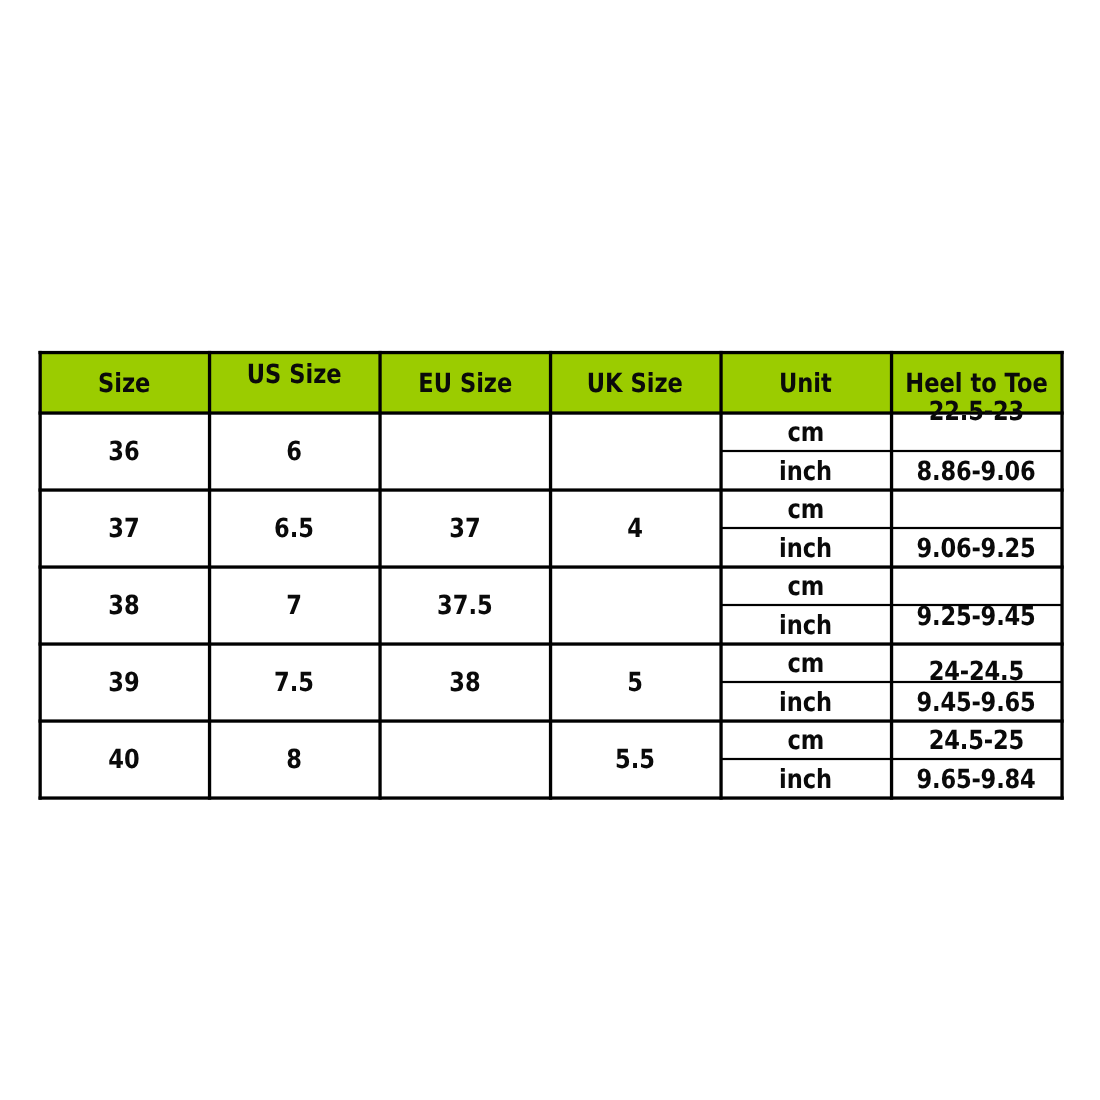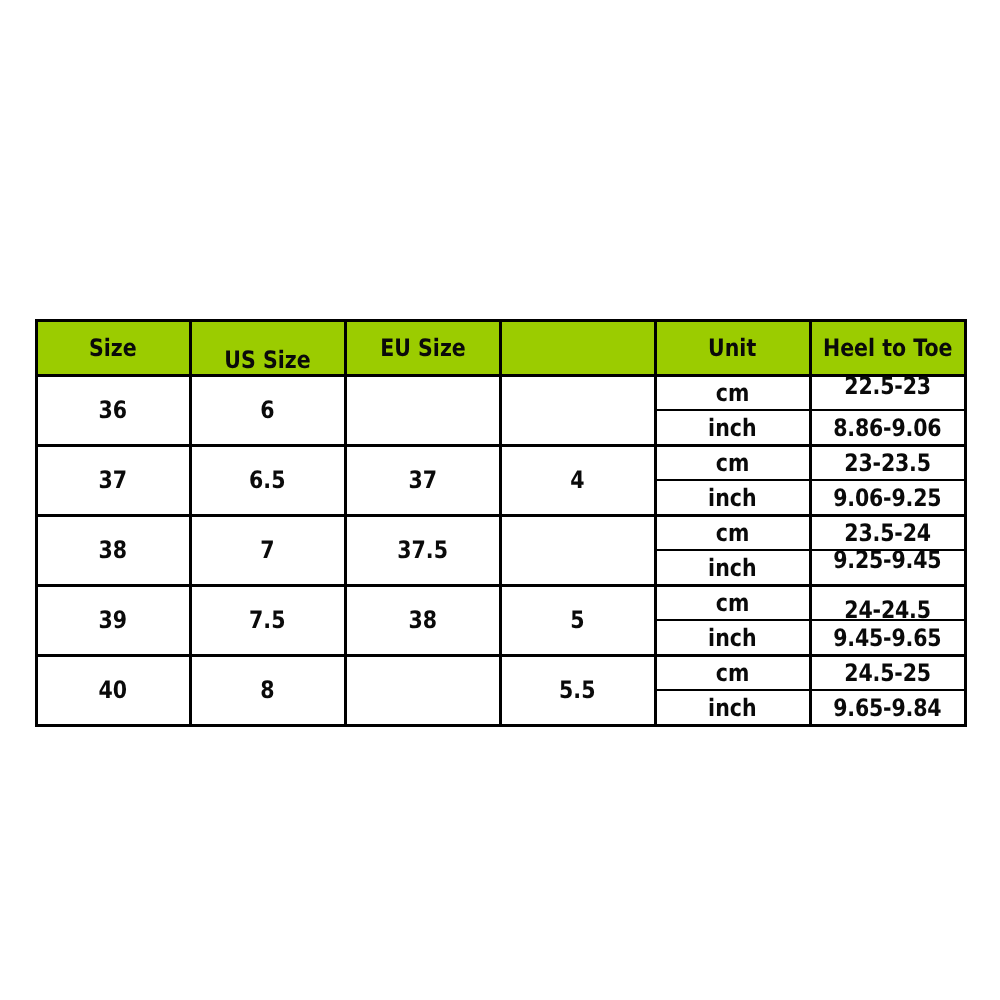--- a/index.html
+++ b/index.html
@@ -59,43 +59,46 @@
 
     <div class="rule" style="left:655px;top:409px;width:310px;height:2px"></div>
     <div class="rule" style="left:655px;top:479px;width:310px;height:2px"></div>
     <div class="rule" style="left:655px;top:549px;width:310px;height:2px"></div>
     <div class="rule" style="left:655px;top:619px;width:310px;height:2px"></div>
     <div class="rule" style="left:655px;top:689px;width:310px;height:2px"></div>
 
     <div class="cell hdr" style="left:36px;top:320px;width:154px;height:55px">
         <span class="tx">Size</span>
       </div>
-    <div class="cell hdr" style="left:190px;top:332px;width:155px;height:55px">
+    <div class="cell hdr" style="left:190px;top:312px;width:155px;height:55px">
         <span class="tx">US Size</span>
       </div>
     <div class="cell hdr" style="left:345px;top:320px;width:155px;height:55px">
         <span class="tx">EU Size</span>
+      </div>
+    <div class="cell hdr" style="left:500px;top:320px;width:155px;height:55px">
+        <span class="tx">UK Size</span>
       </div>
     <div class="cell hdr" style="left:655px;top:320px;width:155px;height:55px">
         <span class="tx">Unit</span>
       </div>
     <div class="cell hdr" style="left:810px;top:320px;width:155px;height:55px">
         <span class="tx">Heel to Toe</span>
       </div>
 
     <div class="cell val" style="left:36px;top:375px;width:154px;height:70px">
         <span class="tx">36</span>
       </div>
     <div class="cell val" style="left:190px;top:375px;width:155px;height:70px">
         <span class="tx">6</span>
       </div>
     <div class="cell sub" style="left:655px;top:375px;width:155px;height:35px">
         <span class="tx">cm</span>
       </div>
-    <div class="cell sub num" style="left:810px;top:375px;width:155px;height:21px">
+    <div class="cell sub num" style="left:810px;top:363px;width:155px;height:21px">
         <span class="tx">22.5-23</span>
       </div>
     <div class="cell sub" style="left:655px;top:410px;width:155px;height:35px">
         <span class="tx">inch</span>
       </div>
     <div class="cell sub num" style="left:810px;top:410px;width:155px;height:35px">
         <span class="tx">8.86-9.06</span>
       </div>
 
     <div class="cell val" style="left:36px;top:445px;width:154px;height:70px">
@@ -106,44 +109,38 @@
       </div>
     <div class="cell val" style="left:345px;top:445px;width:155px;height:70px">
         <span class="tx">37</span>
       </div>
     <div class="cell val" style="left:500px;top:445px;width:155px;height:70px">
         <span class="tx">4</span>
       </div>
     <div class="cell sub" style="left:655px;top:445px;width:155px;height:35px">
         <span class="tx">cm</span>
       </div>
-    <div class="cell sub num" style="left:810px;top:445px;width:155px;height:35px">
-        <span class="tx">23-23.5</span>
-      </div>
     <div class="cell sub" style="left:655px;top:480px;width:155px;height:35px">
         <span class="tx">inch</span>
       </div>
     <div class="cell sub num" style="left:810px;top:480px;width:155px;height:35px">
         <span class="tx">9.06-9.25</span>
       </div>
 
     <div class="cell val" style="left:36px;top:515px;width:154px;height:70px">
         <span class="tx">38</span>
       </div>
     <div class="cell val" style="left:190px;top:515px;width:155px;height:70px">
         <span class="tx">7</span>
       </div>
     <div class="cell val" style="left:345px;top:515px;width:155px;height:70px">
         <span class="tx">37.5</span>
       </div>
     <div class="cell sub" style="left:655px;top:515px;width:155px;height:35px">
         <span class="tx">cm</span>
-      </div>
-    <div class="cell sub num" style="left:810px;top:515px;width:155px;height:35px">
-        <span class="tx">23.5-24</span>
       </div>
     <div class="cell sub" style="left:655px;top:550px;width:155px;height:35px">
         <span class="tx">inch</span>
       </div>
     <div class="cell sub num" style="left:810px;top:542px;width:155px;height:35px">
         <span class="tx">9.25-9.45</span>
       </div>
 
     <div class="cell val" style="left:36px;top:585px;width:154px;height:70px">
         <span class="tx">39</span>

